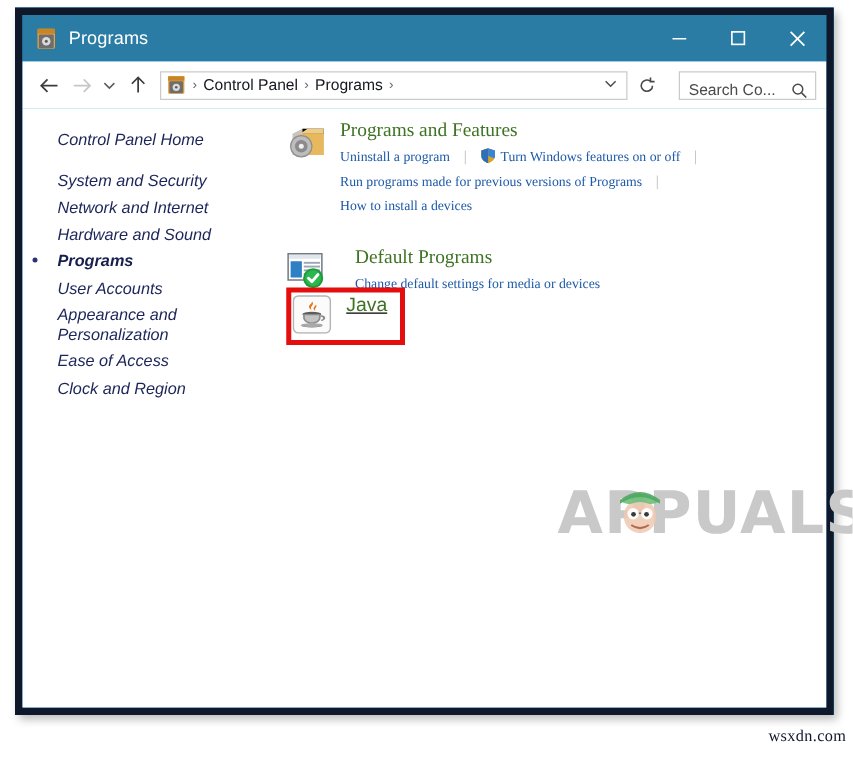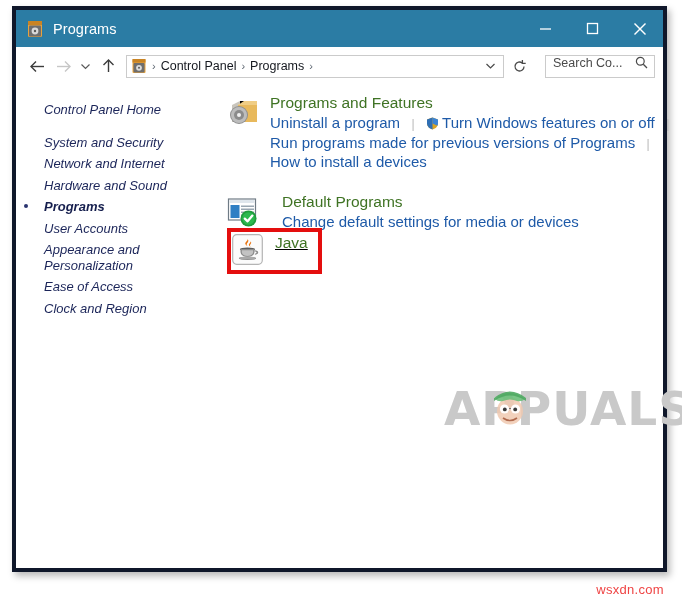--- a/index.html
+++ b/index.html
@@ -23,21 +23,21 @@
   }
 
   
   #window {
     position: absolute;
     left: 12px;
     top: 6px;
     width: 655px;
     height: 566px;
     background: #0ea5e9;
-    border: 4px solid #0f172a;
+    border: 6px solid #0f172a;
     box-sizing: border-box;
     box-shadow: 3px 4px 7px rgba(0,0,0,0.28);
   }
 
   
   #titlebar {
     position: relative;
     height: 37px;
     background: #2b7ca4;
     display: flex;
@@ -130,21 +130,21 @@
     width: 20px; height: 22px;
     display: flex; align-items: center; justify-content: center;
     flex: none;
   }
   #searchbox {
     width: 110px;
     height: 23px;
     border: 1px solid #cbcbcb;
     margin-left: 16px;
     display: flex;
-    align-items: flex-start;
+    align-items: flex-end;
     box-sizing: border-box;
     flex: none;
   }
   #search-input-text {
     flex: 1;
     font-size: 12.5px;
     color: #4a4a4a;
     padding-left: 7px;
     white-space: nowrap;
     overflow: hidden;
@@ -191,20 +191,21 @@
     flex: 1;
     position: relative;
     padding-top: 8px;
     min-width: 0;
   }
 
   .category {
     display: flex;
     padding: 0 0 4px 0;
     position: relative;
+    font-family: Liberation Serif, serif;
   }
   #cat-programs { margin-top: 0px; }
   #cat-default  { margin-top: 17px; gap: 12px; }
 
   .cat-icon {
     width: 34px;
     height: 34px;
     flex: none;
     margin-left: 10px;
     margin-right: 10px;
@@ -213,21 +214,21 @@
   }
   .cat-body { flex: 1; min-width: 0; }
   .cat-title {
     font-size: 15.5px;
     color: #3f7324;
     line-height: 20px;
     margin-bottom: 1px;
   }
   .cat-links { line-height: 17.5px; }
   .catlink {
-    font-size: 15px;
+    font-size: 11px;
     color: #1e5aa8;
     white-space: nowrap;
   }
   .divider {
     display: inline-block;
     color: #b9b9b9;
     padding: 0 7px;
     font-size: 12px;
   }
   .linkrow { white-space: nowrap; }
@@ -289,25 +290,25 @@
   }
   #appuals-face {
     position: absolute;
     left: 46px;
     top: 2px;
     width: 40px;
     height: 46px;
   }
   #wsxdn {
     position: absolute;
-    right: 18px;
+    right: 5px;
     bottom: 14px;
     font-size: 13px;
-    color: #ef4444;
-    font-family: Liberation Sans, sans-serif;
+    color: #0f172a;
+    font-family: Liberation Serif, serif;
     letter-spacing: 0.3px;
   }
 </style>
 </head>
 <body>
 
 <div id="page">
 
   <div id="window">
 

